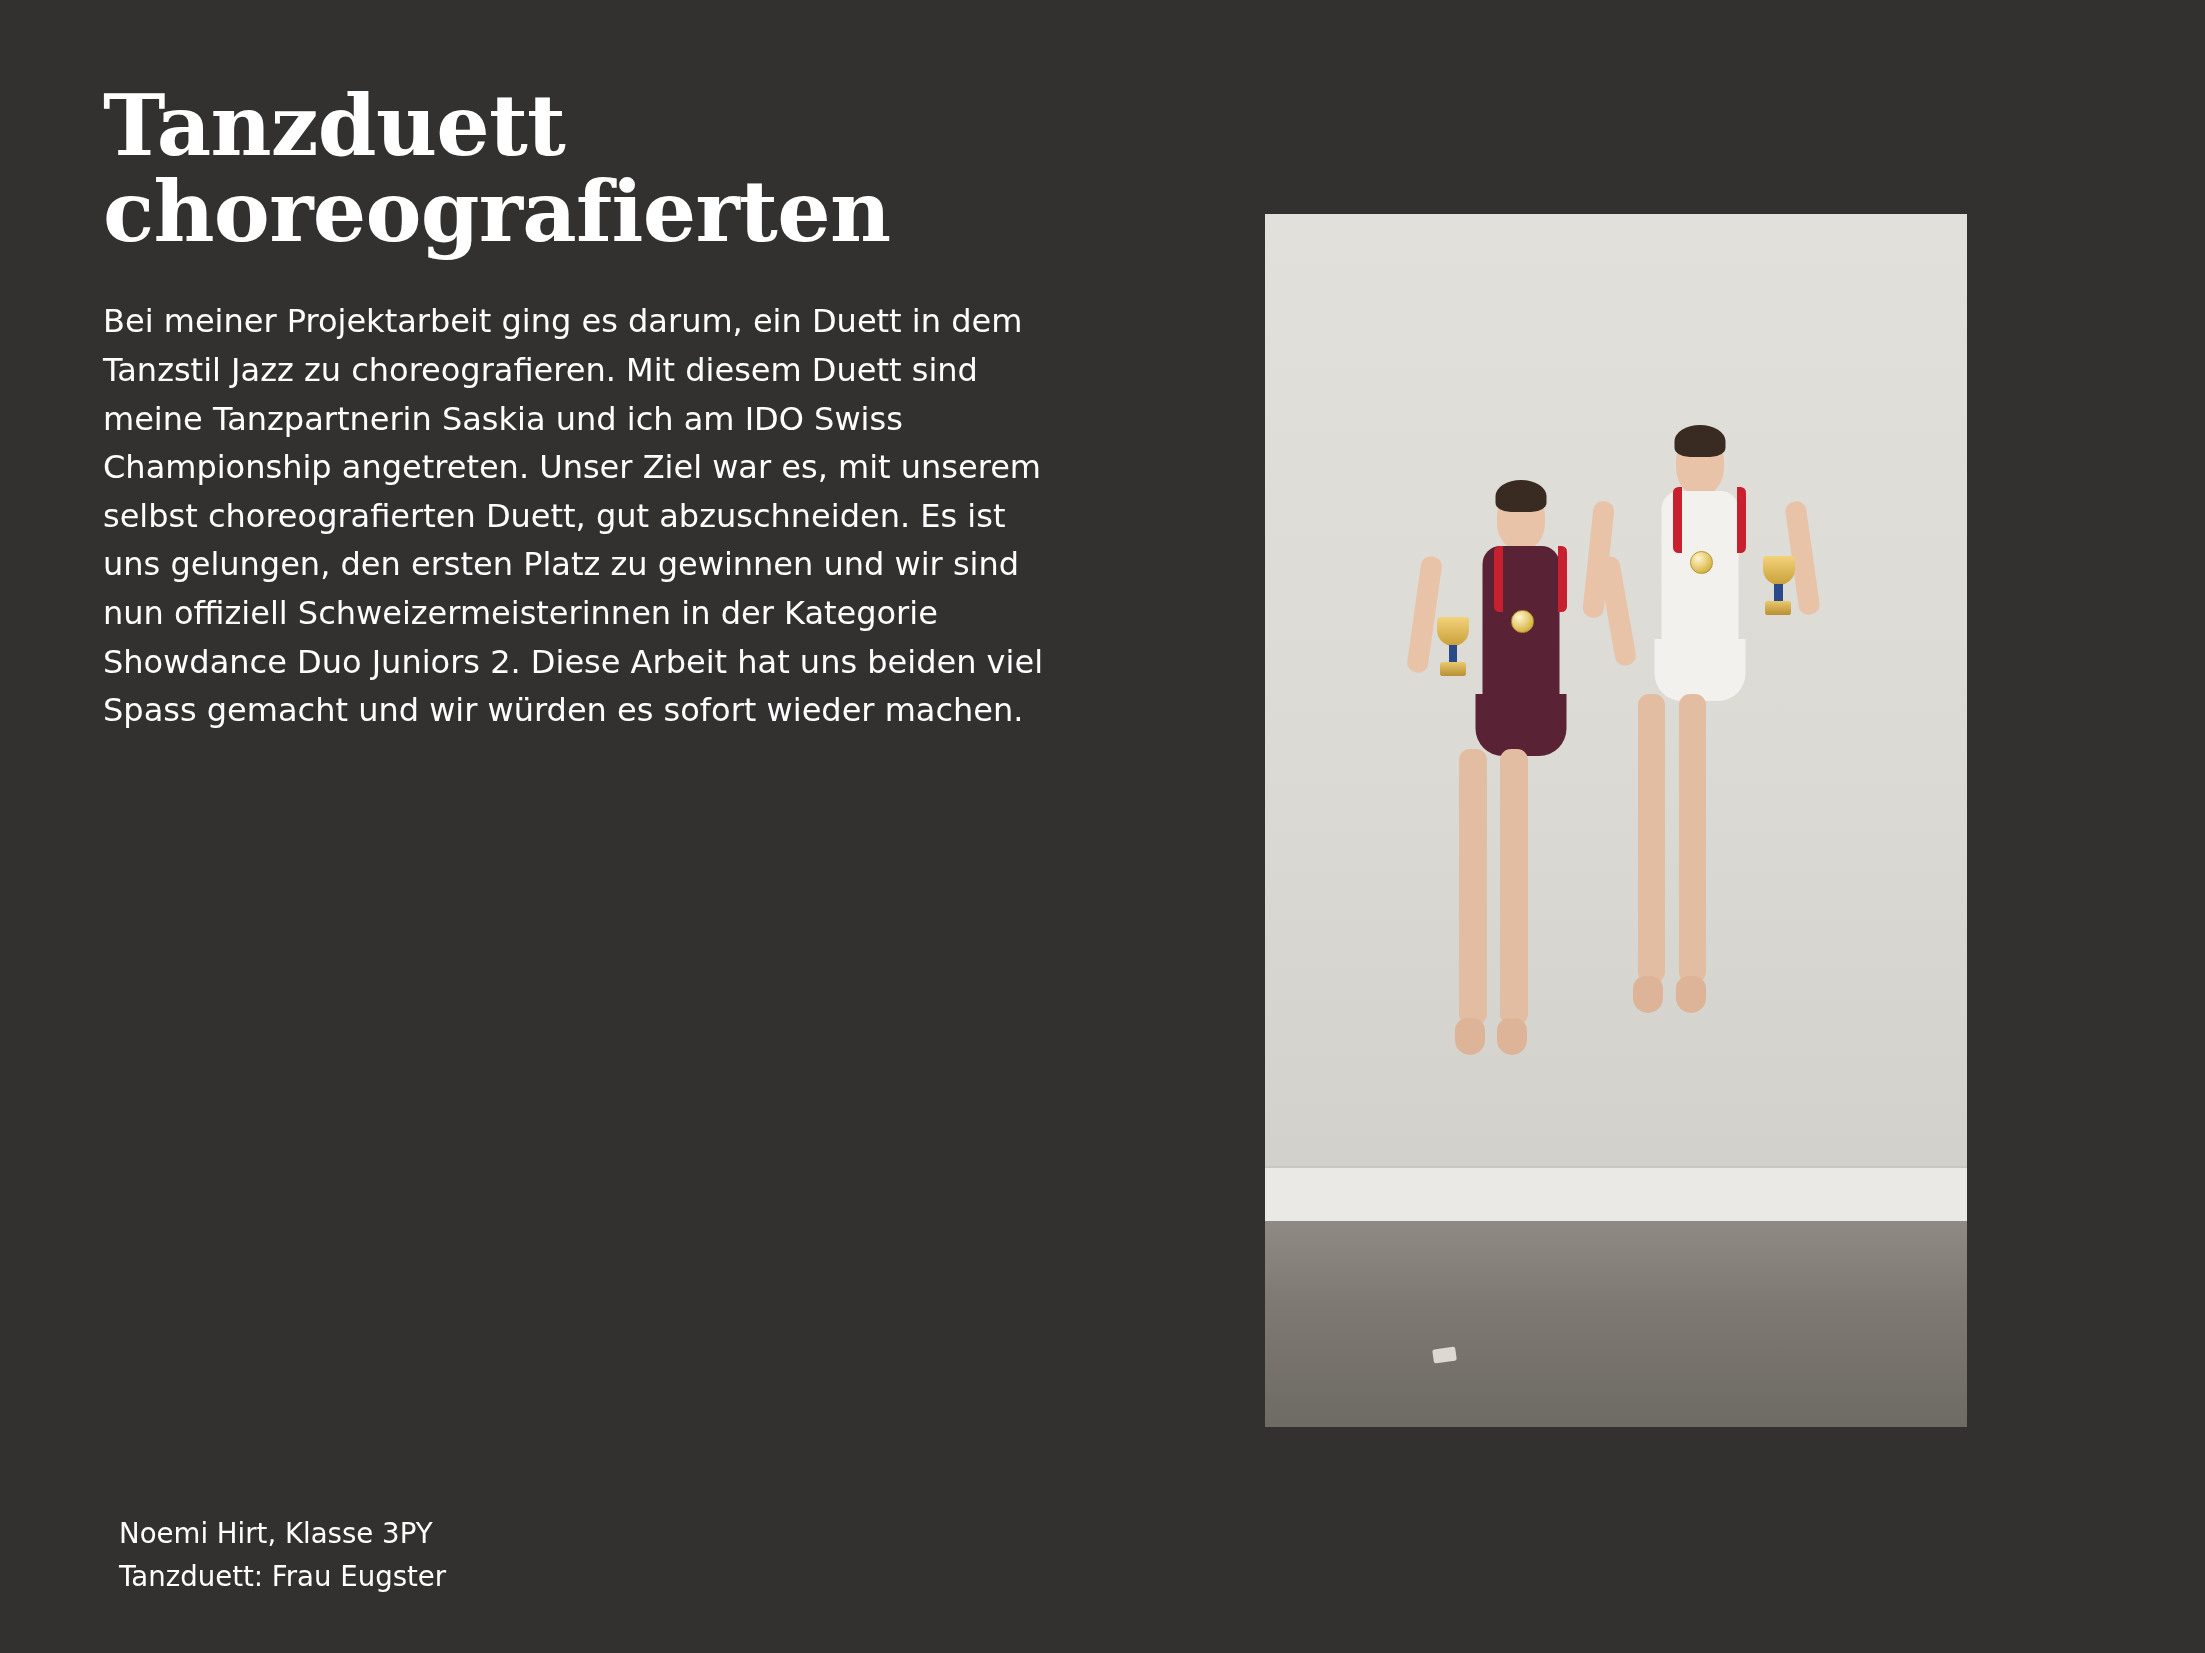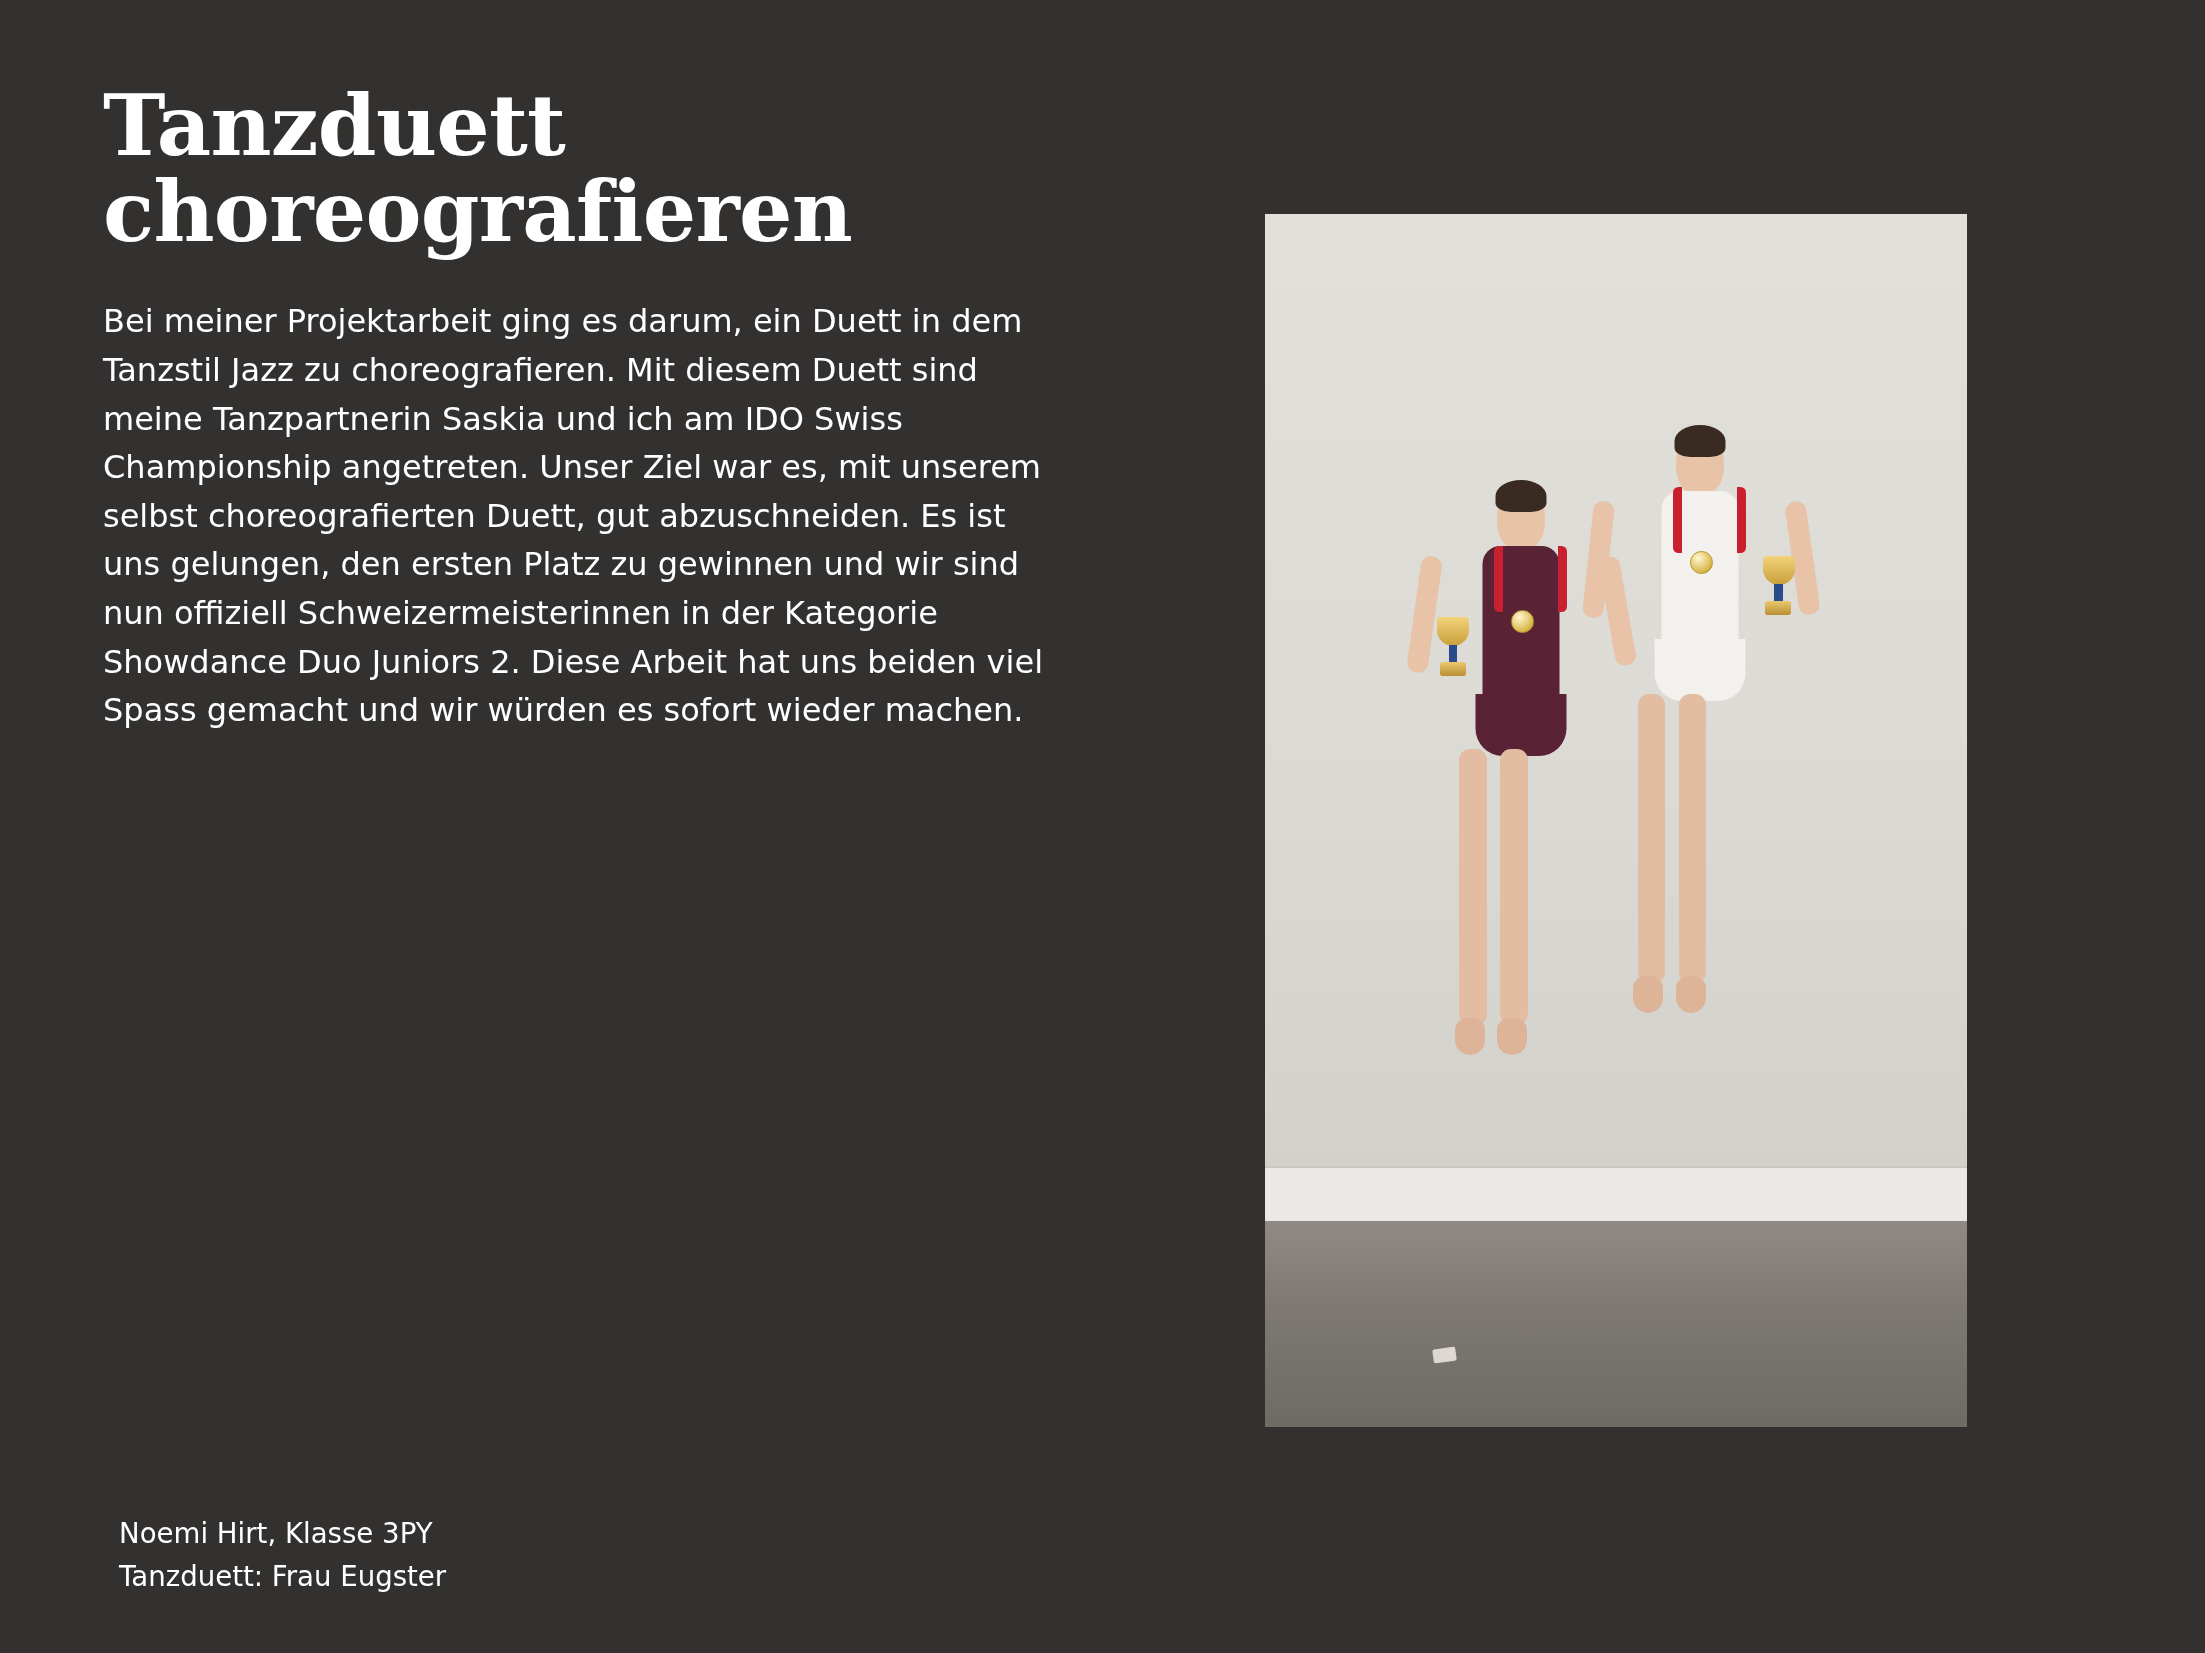--- a/index.html
+++ b/index.html
@@ -195,21 +195,21 @@
   }
 </style>
 </head>
 <body>
 
 <div class="slide">
 
   <div class="content-col">
     <h1 class="title">
       <span>Tanzduett</span><br>
-      <span>choreografieren</span>
+      <span>choreografierten</span>
     </h1>
 
 
     <p class="body-text">Bei meiner Projektarbeit ging es darum, ein Duett in dem Tanzstil Jazz zu choreografieren. Mit diesem Duett sind meine Tanzpartnerin Saskia und ich am IDO Swiss Championship angetreten. Unser Ziel war es, mit unserem selbst choreografierten Duett, gut abzuschneiden. Es ist uns gelungen, den ersten Platz zu gewinnen und wir sind nun offiziell Schweizermeisterinnen in der Kategorie Showdance Duo Juniors 2. Diese Arbeit hat uns beiden viel Spass gemacht und wir würden es sofort wieder machen.</p>
   </div>
 
   <div class="footer">
     <span class="footer-line">Noemi Hirt, Klasse 3PY</span>
     <span class="footer-line">Tanzduett: Frau Eugster</span>
   </div>

